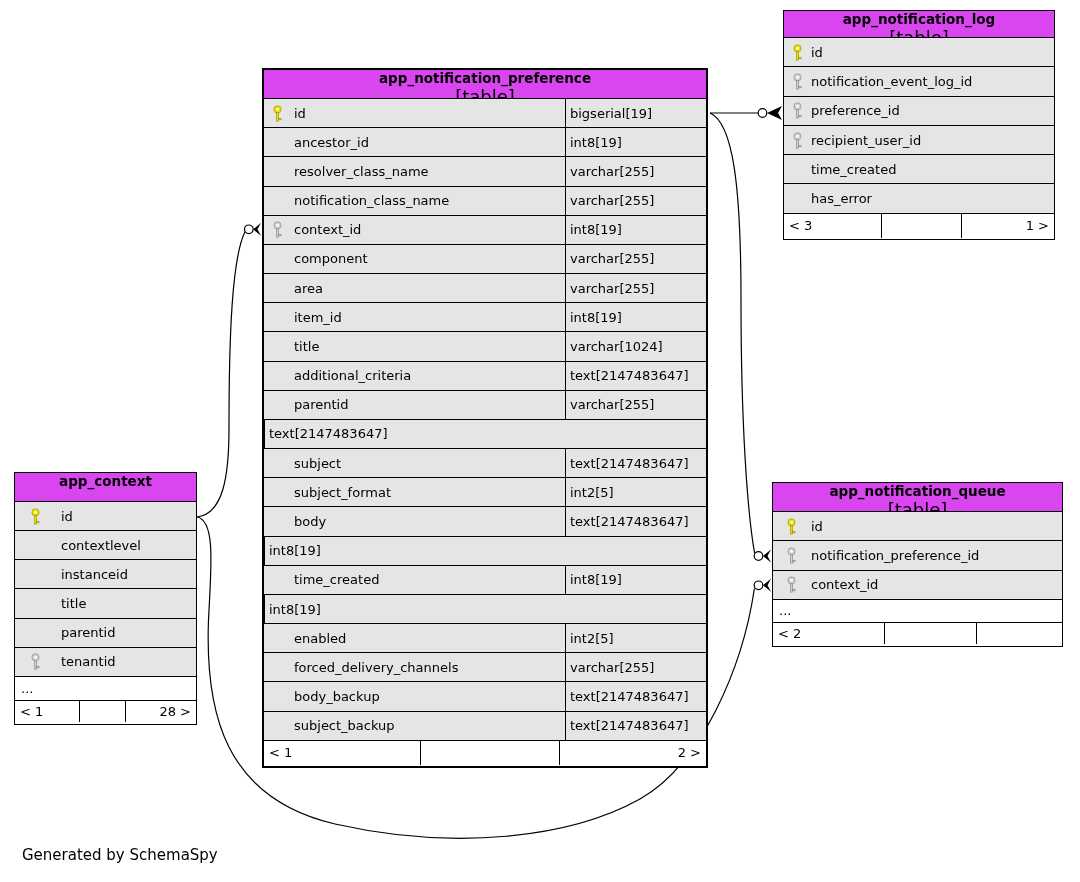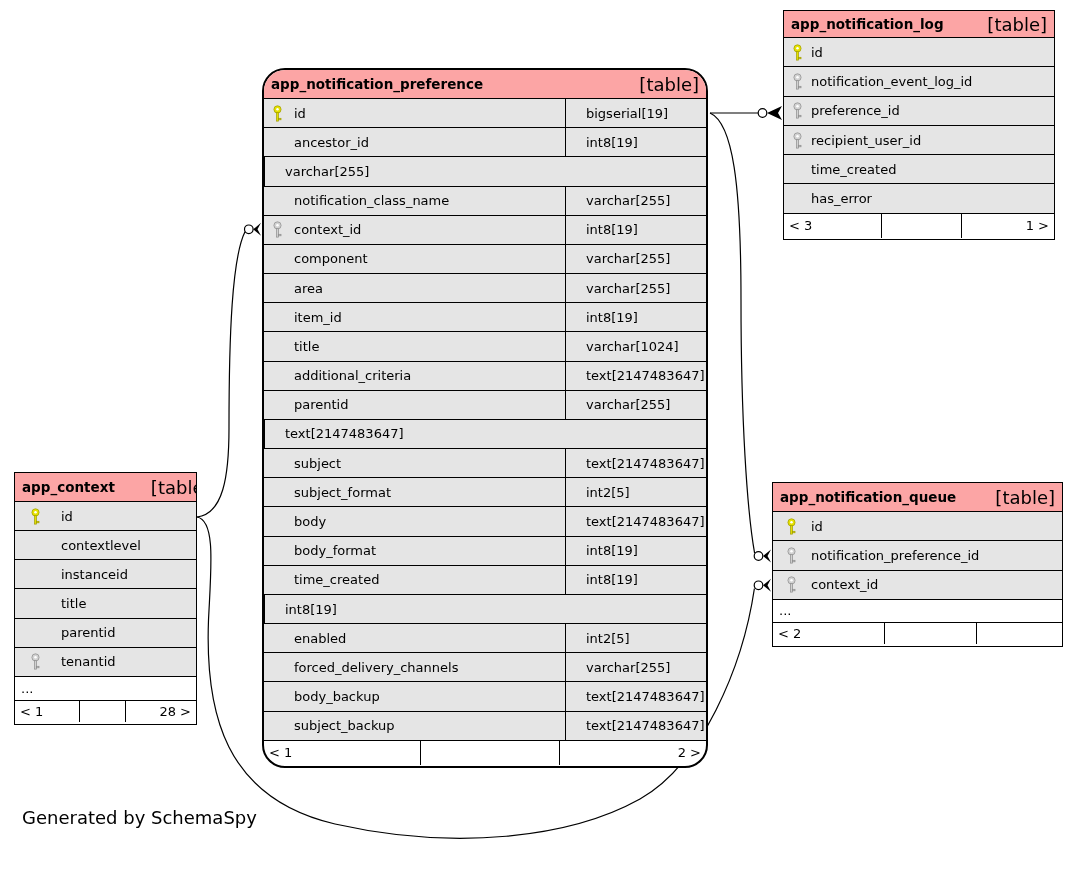--- a/index.html
+++ b/index.html
@@ -3,30 +3,30 @@
 <meta charset="utf-8">
 <style>
   html,body{margin:0;padding:0;}
   body{
     position:relative;width:1080px;height:882px;background:#ffffff;
     font-family:"DejaVu Sans","Liberation Sans",sans-serif;
     font-size:13px;color:#000;overflow:hidden;
   }
   
   .dbtable{position:absolute;background:#fff;border:1px solid #000;box-sizing:border-box;overflow:hidden;z-index:2;}
-  .dbtable.main{border-width:2px;border-radius:23px;}
-  .thead{display:flex;justify-content:space-between;align-items:center;background:#fca5a5;
-         border-bottom:1px solid #000;padding:0 7px;box-sizing:border-box;}
+  .dbtable.main{border-width:2px;}
+  .thead{display:flex;justify-content:space-between;align-items:center;background:#d946ef;
+         border-bottom:1px solid #000;padding:0 7px;box-sizing:border-box;flex-direction:column;}
   .tname{font-weight:bold;font-size:13.5px;white-space:nowrap;}
   .ttag{font-size:18px;white-space:nowrap;}
   .rows{display:block;}
   .row{position:relative;display:flex;align-items:center;box-sizing:border-box;border-bottom:1px solid #000;background:#e5e5e5;}
   .cell.name{flex:1;padding-left:30px;white-space:nowrap;overflow:hidden;}
   .cell.type{width:141px;align-self:stretch;display:flex;align-items:center;
-             border-left:1px solid #000;padding-left:20px;white-space:nowrap;box-sizing:border-box;}
+             border-left:1px solid #000;padding-left:4px;white-space:nowrap;box-sizing:border-box;}
   .keyicon{position:absolute;left:8px;top:50%;margin-top:-8.5px;width:11px;height:17px;visibility:hidden;}
   .row.pk .keyicon,.row.fk .keyicon{visibility:visible;}
   .row.pk .ks{fill:#e6e200;stroke:#9d9a00;stroke-width:.7;}
   .row.fk .ks{fill:#d2d2d2;stroke:#8a8a8a;stroke-width:.7;}
   .more-row{display:flex;align-items:center;border-bottom:1px solid #000;padding-left:6px;box-sizing:border-box;}
   .tfoot{display:flex;align-items:stretch;box-sizing:border-box;}
   .fc{display:flex;align-items:center;padding:0 5px;box-sizing:border-box;white-space:nowrap;}
   .fc+.fc{border-left:1px solid #000;}
   .fr{flex:1;justify-content:flex-end;}
   
@@ -56,21 +56,21 @@
   #t-queue .tfoot{height:21px;}
   #t-queue .fl{width:111px;} #t-queue .fm{width:92px;}
   #t-queue .cell.name{padding-left:38px;}
   #t-queue .keyicon{left:13px;}
   
   #rels{position:absolute;left:0;top:0;width:1080px;height:882px;z-index:1;pointer-events:none;}
   .rel{fill:none;stroke:#000;stroke-width:1.2;}
   .relc{fill:#fff;stroke:#000;stroke-width:1.2;}
   .rela{fill:#000;stroke:none;}
   
-  #gennote{position:absolute;left:22px;top:807px;font-size:18px;}
+  #gennote{position:absolute;left:22px;top:846px;font-size:15px;}
 </style>
 </head>
 <body>
 
 <svg id="rels" viewBox="0 0 1080 882">
   <g>
     <path class="rel" d="M710,113 H758"></path>
     <circle class="relc" cx="762.5" cy="113" r="4.3"></circle>
     <polygon class="rela" points="767,113 782,106 778,113 782,120"></polygon>
   </g>
@@ -113,20 +113,24 @@
 
       <div class="row">
         <span class="cell name">
           
           <span>ancestor_id</span>
         </span>
         <span class="cell type">int8[19]</span>
       </div>
 
       <div class="row">
+        <span class="cell name">
+          
+          <span>resolver_class_name</span>
+        </span>
         <span class="cell type">varchar[255]</span>
       </div>
 
       <div class="row">
         <span class="cell name">
           
           <span>notification_class_name</span>
         </span>
         <span class="cell type">varchar[255]</span>
       </div>
@@ -214,24 +218,20 @@
 
       <div class="row">
         <span class="cell name">
           
           <span>body</span>
         </span>
         <span class="cell type">text[2147483647]</span>
       </div>
 
       <div class="row">
-        <span class="cell name">
-          
-          <span>body_format</span>
-        </span>
         <span class="cell type">int8[19]</span>
       </div>
 
       <div class="row">
         <span class="cell name">
           
           <span>time_created</span>
         </span>
         <span class="cell type">int8[19]</span>
       </div>

